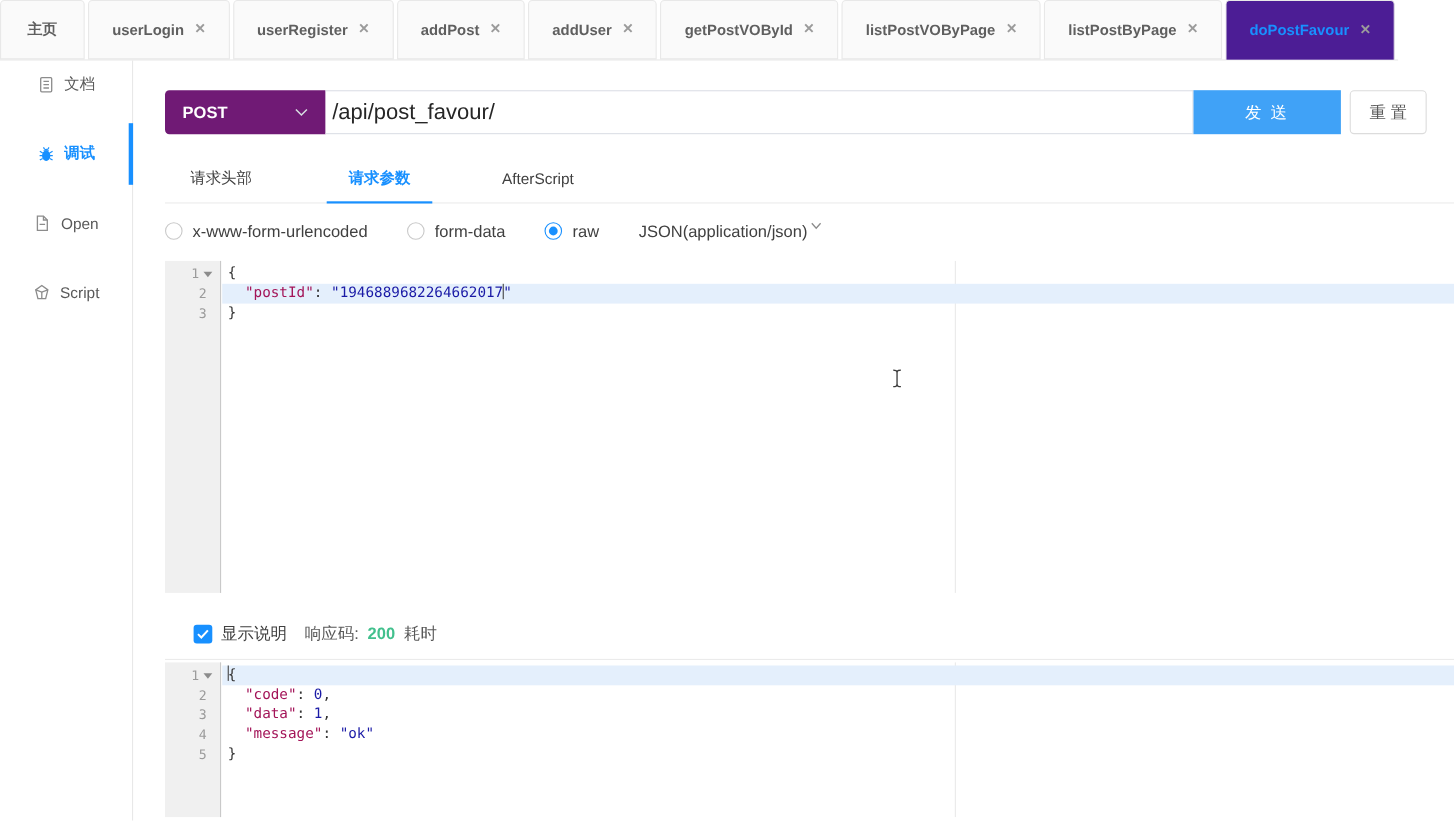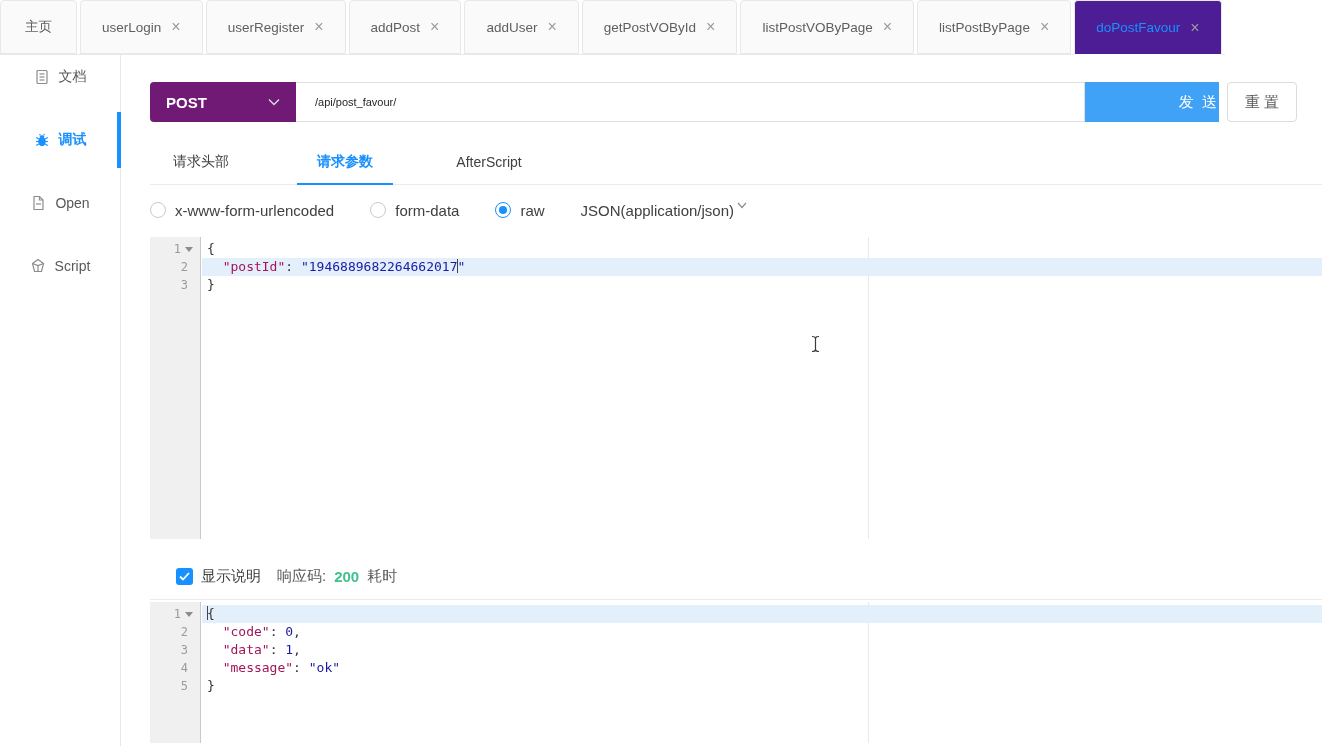--- a/index.html
+++ b/index.html
@@ -4,21 +4,21 @@
 <style>
   * { margin:0; padding:0; box-sizing:border-box; }
   html,body { width:1322px; height:746px; background:#fff; overflow:hidden;
     font-family:"Liberation Sans",sans-serif; color:#333; }
 
   
   .tabbar { height:55px; display:flex; align-items:stretch; background:#fff; }
   .tabwrap { display:flex; border-bottom:1px solid #e8e8e8; height:55px; }
   .tab { display:flex; align-items:center; padding:0 21px; margin-right:3px;
     background:#fafafa; border:1px solid #e8e8e8; border-radius:4px 4px 0 0;
-    font-size:13.5px; color:#5f5f5f; cursor:pointer; white-space:nowrap; }
+    font-size:13.5px; color:#5f5f5f; cursor:pointer; white-space:nowrap;font-weight:bold; }
   .tab.first { padding:0 24px; }
   .tab .close { margin-left:10px; color:#9b9b9b; font-size:16px; line-height:1; }
   .tab.active { background:#4c1d95; color:#1890ff; border-bottom:1px solid #fff; margin-bottom:-1px; }
 
   
   .main { display:flex; height:697px; }
   .sidebar { width:121px; border-right:1px solid #e8e8e8; padding-top:2px; flex:none; }
   .side-item { height:40px; margin-bottom:23px; display:flex; align-items:center;
     justify-content:center; gap:9px; font-size:14px; color:#595959; cursor:pointer; position:relative; }
   .side-item svg { width:16px; height:16px; }
@@ -27,24 +27,24 @@
     margin-top:-28px; width:4px; height:56px; background:#1890ff; }
 
   .content { flex:1; padding:27px 0 0 29px; position:relative; }
 
   
   .reqbar { display:flex; height:40px; margin-right:25px; }
   .method { width:146px; background:#701a75; color:#fff; border-radius:4px 0 0 4px;
     display:flex; align-items:center; justify-content:space-between; padding:0 16px;
     font-size:15px; font-weight:bold; cursor:pointer; flex:none; }
   .method svg { width:12px; height:8px; opacity:.85; }
-  .urlbox { flex:1; border:1px solid #dcdfe6; border-left:none; padding:0 19px;
-    font-size:11px; color:#262626; outline:none; font-family:"Liberation Sans",sans-serif; }
+  .urlbox { flex:1; border:1px solid #dcdfe6; border-left:none; padding:0 6px;
+    font-size:20px; color:#262626; outline:none; font-family:"Liberation Sans",sans-serif; }
   .send { width:134px; background:#40a2f7; color:#fff; border:none; font-size:15px;
-    letter-spacing:2px; cursor:pointer; flex:none; font-family:inherit;text-align:right; }
+    letter-spacing:2px; cursor:pointer; flex:none; font-family:inherit; }
   .reset { width:70px; margin-left:8px; background:#fff; border:1px solid #dcdcdc;
     border-radius:4px; font-size:15px; color:#595959; cursor:pointer; flex:none; font-family:inherit; }
 
   
   .subtabs { display:flex; align-items:center; border-bottom:1px solid #ebebeb; height:46px; margin-top:17px; }
   .subtab { display:flex; justify-content:center; align-items:center; height:100%;
     font-size:14px; color:#404040; cursor:pointer; position:relative; }
   .subtab.req { width:102px; margin-right:42px; }
   .subtab.resp { width:100px; margin-right:25px; }
   .subtab.active { color:#1890ff; font-weight:bold; }

